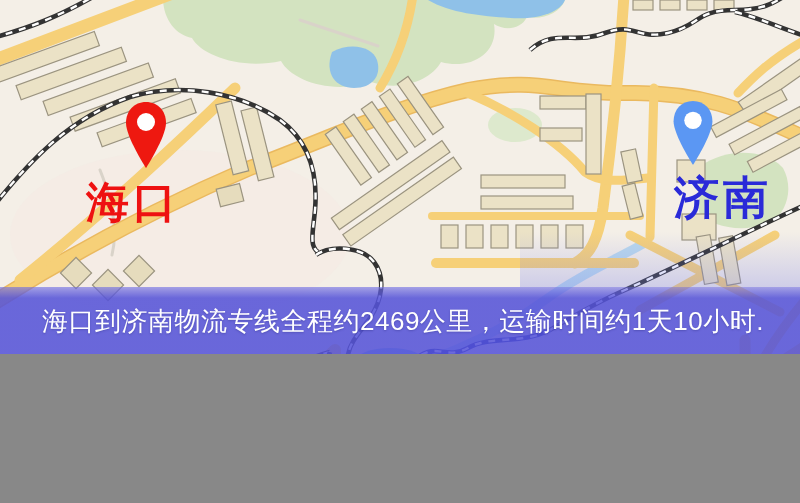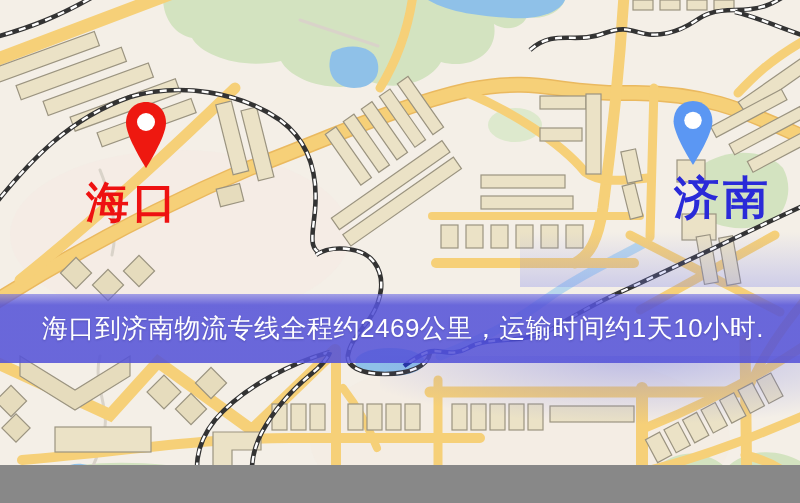--- a/index.html
+++ b/index.html
@@ -1,38 +1,38 @@
 <!DOCTYPE html>
 <html><head>
 <meta charset="utf-8">
 <style>
   html,body{margin:0;padding:0;background:#888;}
   .stage{
-    position:relative;width:800px;height:465px;overflow:hidden;
+    position:relative;width:800px;height:354px;overflow:hidden;
     font-family:"Liberation Sans","DejaVu Sans",sans-serif;
     background:#f4efe7;
   }
   .stage svg{position:absolute;left:0;top:0;display:block;}
   
   .park{fill:#d3e3c0;stroke:none;}
   .park2{fill:#dde9cd;}
   .water{fill:#8fc1e8;}
   .water-dk{fill:#5a86cf;}
   .stream{fill:none;stroke:#aed3ec;stroke-width:9;stroke-linecap:round;opacity:.85;}
   .road{fill:none;stroke:#f6d078;stroke-linecap:round;}
   .road-c{fill:none;stroke:#eab95f;stroke-linecap:round;}
   .minor{fill:none;stroke:#d9d3c9;stroke-width:3;stroke-linecap:round;fill:none;}
   .bldg{fill:#ebe2c6;stroke:#9b9480;stroke-width:1.2;}
   .bldg2{fill:#e6dcbd;stroke:#9b9480;stroke-width:1.2;}
   .rail-b{fill:none;stroke:#333;stroke-width:4.6;}
   .rail-n{fill:none;stroke:#20309e;stroke-width:4.6;}
   .rail-d{fill:none;stroke:#fff;stroke-width:2.4;stroke-dasharray:7 7;}
   
   .banner{
-    position:absolute;left:0;top:294px;width:800px;height:69px;
+    position:absolute;left:0;top:287px;width:800px;height:69px;
     background:linear-gradient(180deg,rgba(110,108,228,.60) 0%,rgba(85,83,216,.87) 16%,rgba(85,83,216,.87) 100%);
     display:flex;align-items:center;box-sizing:border-box;padding-left:42px;
   }
   .banner-text{color:#fff;font-size:26px;letter-spacing:.5px;white-space:nowrap;
     text-shadow:0 1px 2px rgba(40,40,120,.35);}
   .wash-below{position:absolute;left:380px;top:356px;width:420px;height:100px;pointer-events:none;
     background:radial-gradient(ellipse 420px 95px at 62% 0%,rgba(108,116,230,.42),rgba(108,116,230,0) 72%);}
   .wash-above{position:absolute;left:520px;top:232px;width:280px;height:55px;pointer-events:none;
     background:linear-gradient(180deg,rgba(120,128,235,0) 0%,rgba(120,128,235,.30) 100%);}
   

